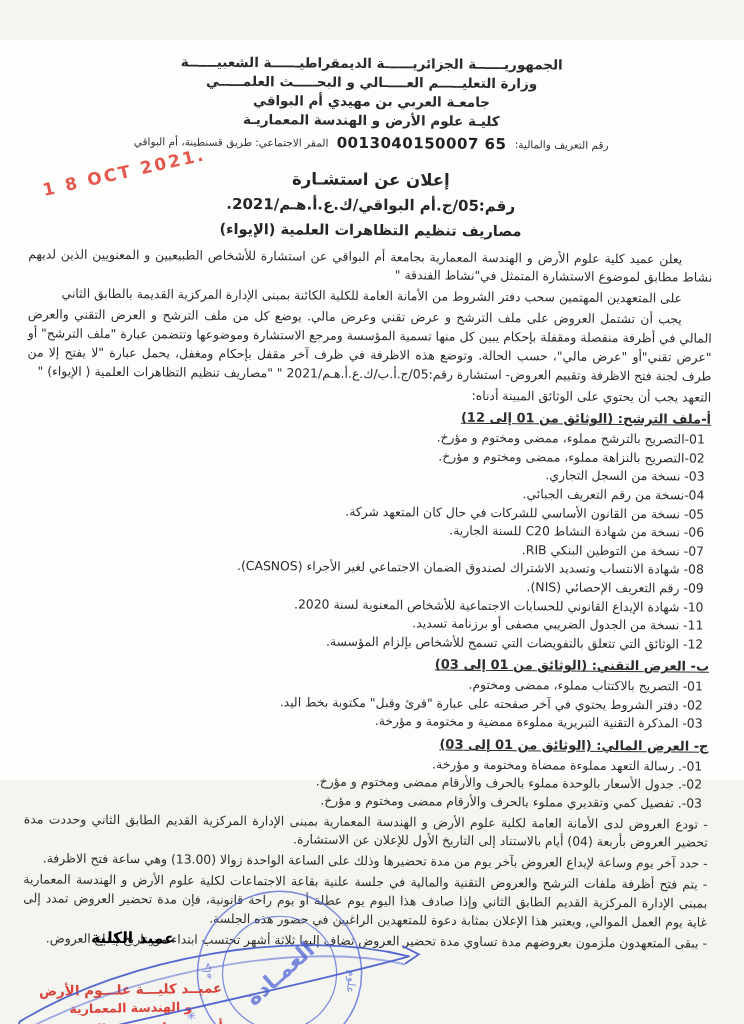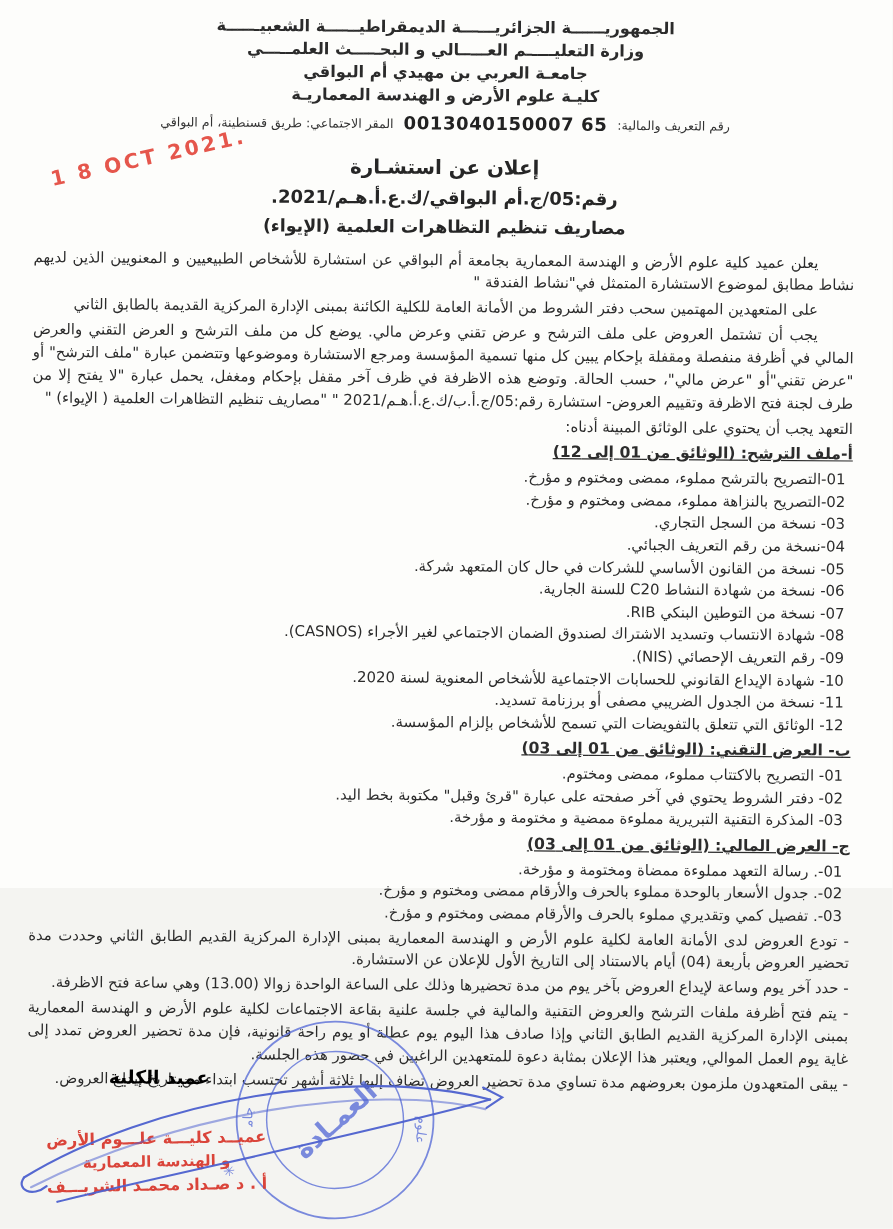--- a/index.html
+++ b/index.html
@@ -3,21 +3,21 @@
 <meta charset="utf-8">
 <style>
   html,body{margin:0;padding:0;}
   body{
     width:744px;height:1024px;overflow:hidden;
     background:#f4f4f1;
     font-family:"DejaVu Sans",sans-serif;
   }
   .page{
     position:relative;width:744px;height:740px;
-    background:#fdfdfb;color:#262626;
+    background:#fdfdfb;color:#262626;margin-top:40px;
   }
   .content{
     position:absolute;inset:0;
     padding:14px 30px 0 30px;
     transform:rotate(.45deg);
     transform-origin:50% 0;
   }
   
   .hdr{ text-align:center; }
   .hdr-line{ font-weight:bold;font-size:13.5px;line-height:1.42;color:#2b2b2b; }

